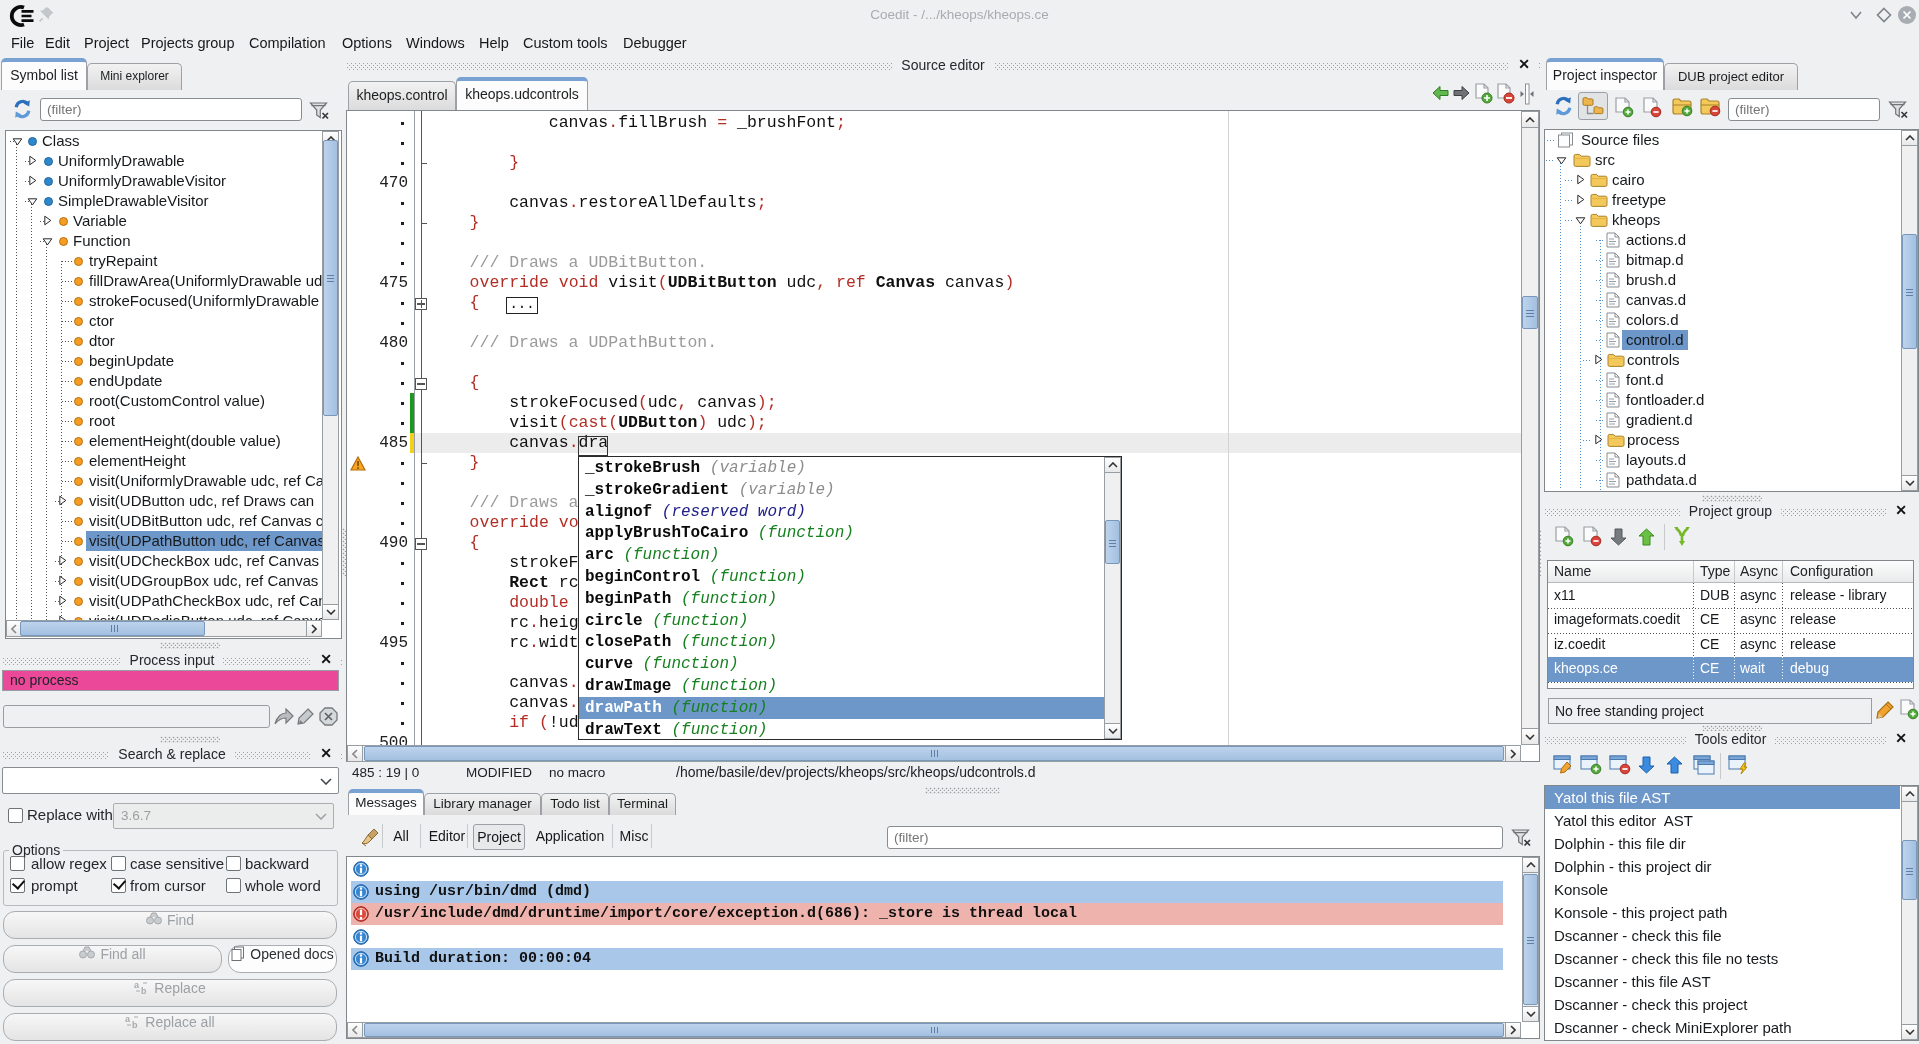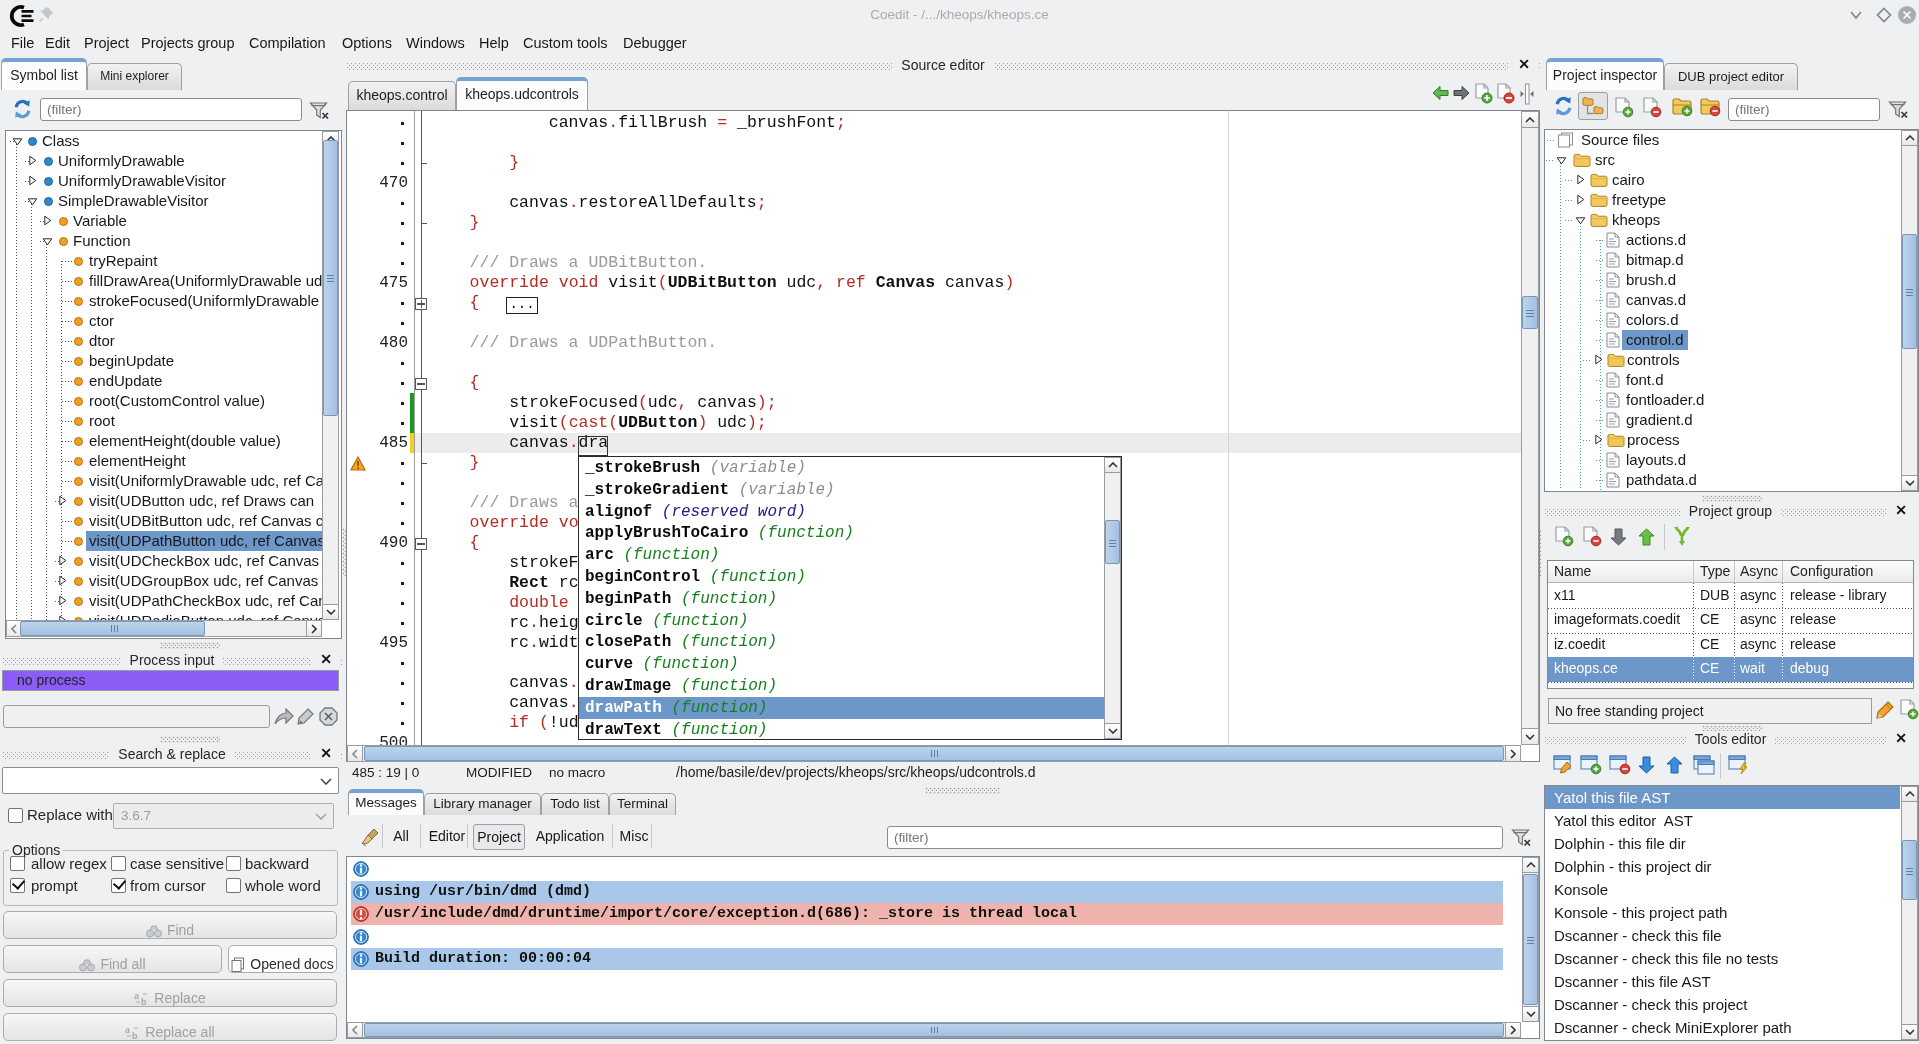--- a/index.html
+++ b/index.html
@@ -6,21 +6,21 @@
 .dots{background-image:radial-gradient(circle at 1.5px 1.5px,#9aa0a4 .7px,transparent 1.1px),radial-gradient(circle at 3.5px 3.5px,#9aa0a4 .7px,transparent 1.1px);background-size:4px 4px}
 .hdr{height:17px;text-align:center;font-size:14px;color:#24282b;line-height:16px}
 .hdr::before{content:"";position:absolute;left:2px;right:2px;top:5px;height:8px;background-image:radial-gradient(circle at 1.5px 1.5px,#9aa0a4 .62px,transparent 1px),radial-gradient(circle at 3.5px 3.5px,#9aa0a4 .62px,transparent 1px);background-size:4px 4px}
 .hdr>span:not(.hx){position:relative}
 .hdr>span{background:#eff0f1;padding:0 9px}
 .hx{position:absolute;right:3px;top:-1px;font-size:14px;font-weight:bold;color:#111;background:#eff0f1;padding:0 2px}
 .tab{border:1px solid #9da1a6;border-bottom:none;border-radius:5px 5px 0 0;background:linear-gradient(#f2f2f2,#dbdbdb);font-size:14px;color:#1b1e20;text-align:center}
 .tab.act{background:#fcfcfc;border-top:4px solid #79a1d2;z-index:3}
 .white{background:#fff;border:1px solid #82878c}
 .inp{background:#fff;border:1px solid #888d92;border-radius:3px;font-size:13.5px;color:#9ea3a7;padding:4px 6px}
-.btn{background:linear-gradient(#f7f7f7,#e4e4e4);border:1px solid #a9adb1;border-radius:5px;font-size:14px;color:#2a2e31;display:flex;align-items:flex-end;justify-content:center;gap:5px}
+.btn{background:linear-gradient(#f7f7f7,#e4e4e4);border:1px solid #a9adb1;border-radius:12px;font-size:14px;color:#2a2e31;display:flex;align-items:flex-start;justify-content:center;gap:5px}
 .btn.dis{color:#9da1a5}
 .cb{width:15px;height:15px;background:#fff;border:1px solid #6e7378;border-radius:2px;display:inline-block}
 .cb.ck::after{content:"";position:absolute;left:2px;top:0px;width:9px;height:6px;border-left:2.5px solid #111;border-bottom:2.5px solid #111;transform:rotate(-49deg)}
 .lbl{font-size:15px;color:#24282b}
 .trow{position:absolute;height:20px;line-height:20px;font-size:15px;color:#16191c;white-space:nowrap}
 .mono{font-family:"Liberation Mono",monospace}
 .sbt{background:#f0f0f0;border:1px solid #989da2}
 .thumb{background:linear-gradient(90deg,#bdd3ec,#a3c0e1);border:1px solid #7797bb;border-radius:2px;position:absolute}
 .thumbh{background:linear-gradient(#bdd3ec,#a3c0e1);border:1px solid #7797bb;border-radius:2px;position:absolute}
 .sbb{position:absolute;background:linear-gradient(#ffffff,#e8e8e8);border:1px solid #989da2;display:flex;align-items:center;justify-content:center}
@@ -242,21 +242,21 @@
     </div>
   <div class="thumbh" style="left:20px;top:565px;width:185px;height:15px">
       <span style="position:absolute;top:3px;bottom:3px;left:90px;width:1px;background:#5f7fa6"></span>
       <span style="position:absolute;top:3px;bottom:3px;left:93px;width:1px;background:#5f7fa6"></span>
       <span style="position:absolute;top:3px;bottom:3px;left:96px;width:1px;background:#5f7fa6"></span>
     </div>
 
   <div class="dots a" style="left:160px;top:586px;width:60px;height:7px"></div>
 
   <div class="hdr a" style="left:0;top:596px;width:344px"><span>Process input</span><span class="hx">✕</span></div>
-  <div class="a" style="left:2px;top:614px;width:337px;height:21px;border:1px solid #989da2;background:#8b5cf6;font-size:14px;color:#202326;line-height:19px;padding-left:14px">no process</div>
+  <div class="a" style="left:2px;top:614px;width:337px;height:21px;border:1px solid #989da2;background:#ec4899;font-size:14px;color:#202326;line-height:19px;padding-left:7px">no process</div>
   <div class="a" style="left:3px;top:649px;width:267px;height:23px;border:1px solid #989da2;border-radius:3px;background:#eff0f1"></div>
   <svg class="a" style="left:274px;top:652px" width="20" height="18" viewBox="0 0 20 18">
       <path d="M1 16 C3 8 8 5 12 5 V1 l7 7 -7 7 V10 C8 10 4 12 1 16z" fill="#b9bdc0" stroke="#76797c" stroke-width="1.2"></path>
     </svg>
   <svg class="a" style="left:297px;top:652px" width="17" height="18" viewBox="0 0 17 18">
       <path d="M11 1 l5 5 -9 9 -6 1 1 -6z" fill="#c7cacd" stroke="#76797c" stroke-width="1.2"></path>
       <path d="M2 16 l4 -1 -3 -3z" fill="#76797c"></path>
     </svg>
   <svg class="a" style="left:319px;top:651px" width="19" height="19" viewBox="0 0 19 19">
       <path d="M6 1 h7 l5 5 v7 l-5 5 h-7 l-5 -5 v-7z" fill="#d6d9db" stroke="#76797c" stroke-width="1.3"></path>

